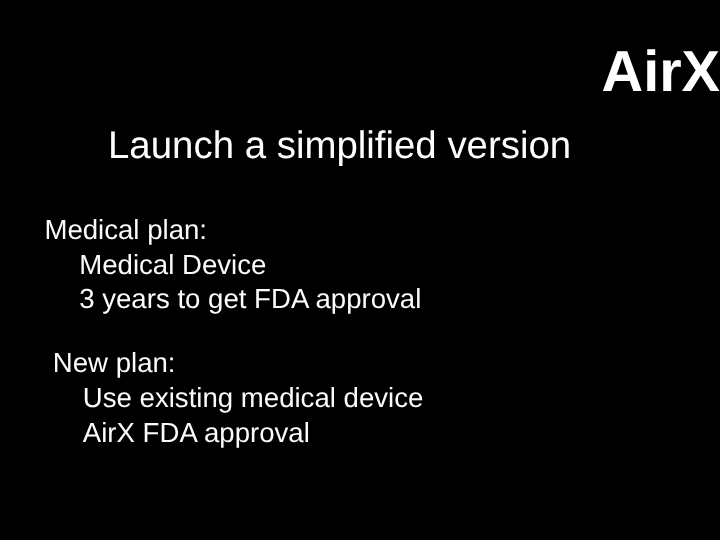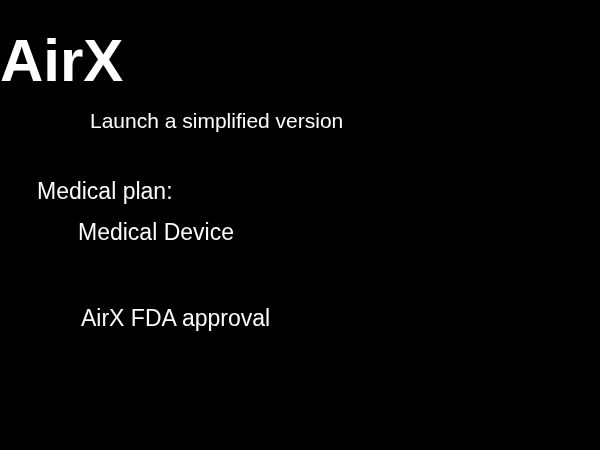--- a/index.html
+++ b/index.html
@@ -17,34 +17,34 @@
     font-family: "Liberation Sans", sans-serif;
     color: #ffffff;
     -webkit-font-smoothing: antialiased;
   }
 
   .slide-title {
     position: absolute;
     left: 0;
     top: 33px;
     width: 600px;
-    text-align: left;
-    font-size: 60px;
+    text-align: right;
+    font-size: 48px;
     font-weight: bold;
     line-height: 56px;
     letter-spacing: 0px;
     color: #ffffff;
     white-space: nowrap;
   }
 
   .slide-subtitle {
     position: absolute;
     left: 90px;
     top: 101px;
-    font-size: 21px;
+    font-size: 32px;
     font-weight: normal;
     line-height: 40px;
     color: #fdfdfd;
     white-space: nowrap;
   }
 
   .body-block {
     position: absolute;
     font-size: 23px;
     font-weight: normal;
@@ -62,21 +62,21 @@
 
   .block-heading {
     display: block;
     white-space: nowrap;
     margin: 0;
     padding: 0;
   }
   .block-item {
     display: block;
     white-space: nowrap;
-    margin: 16px;
+    margin: 4px;
     padding: 0;
   }
   #block-original .block-item {
     padding-left: 25px;
   }
   #block-new .block-item {
     padding-left: 21px;
   }
 </style>
 </head>
@@ -84,19 +84,22 @@
 
 <div id="slide">
 
   <div class="slide-title">AirX</div>
 
   <div class="slide-subtitle">Launch a simplified version</div>
 
   <div class="body-block" id="block-original">
     <span class="block-heading">Medical plan:</span>
     <span class="block-item">Medical Device</span>
+    <span class="block-item">3 years to get FDA approval</span>
   </div>
 
   <div class="body-block" id="block-new">
+    <span class="block-heading">New plan:</span>
+    <span class="block-item">Use existing medical device</span>
     <span class="block-item">AirX FDA approval</span>
   </div>
 
 </div>
 
 </body></html>

